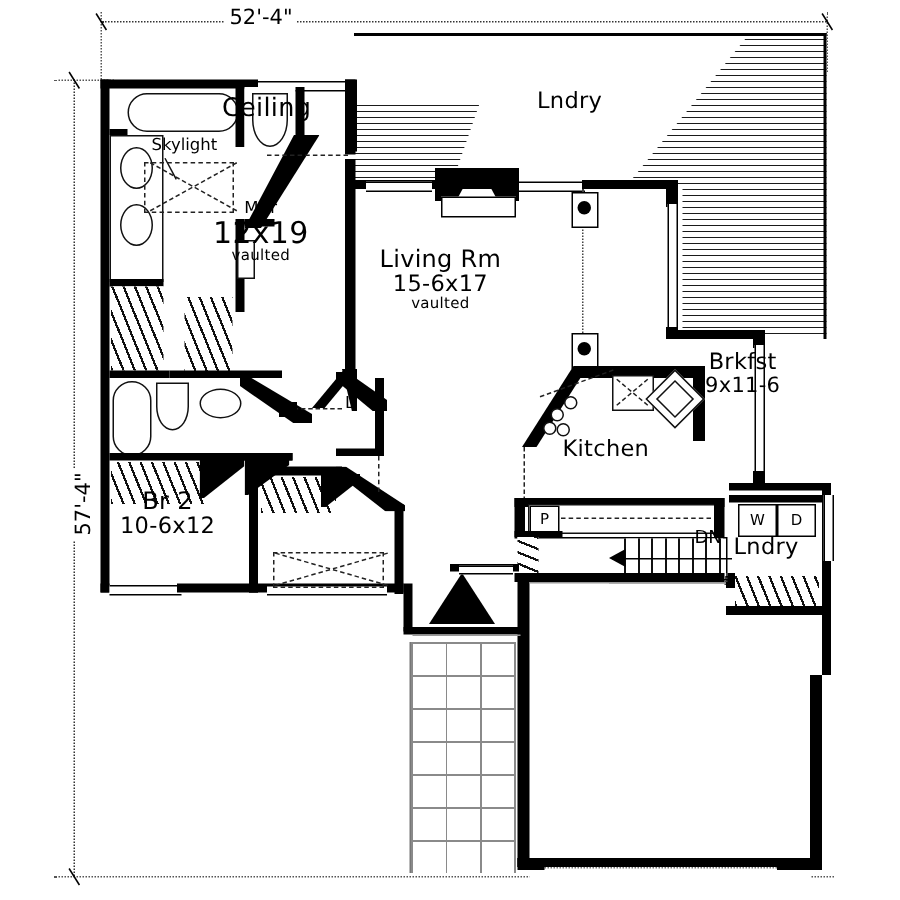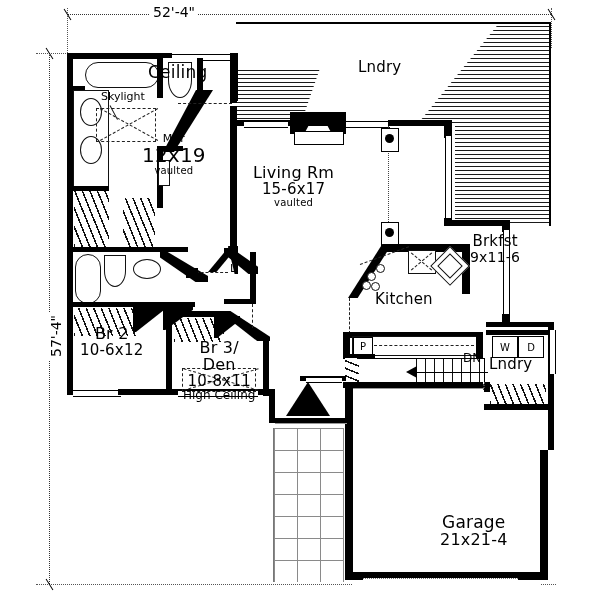--- a/index.html
+++ b/index.html
@@ -322,31 +322,21 @@
 
   <div class="room-label" style="left:489px;top:357px;">
     <div class="rl-name" style="font-size:15px">Lndry</div>
   </div>
 
   <div class="room-label center" style="left:80px;top:326px;">
     <div class="rl-name" style="font-size:16px">Br 2</div>
     <div class="rl-dim" style="font-size:15px">10-6x12</div>
   </div>
 
-  <div class="room-label center" style="left:183px;top:340px;">
-    <div class="rl-name" style="font-size:16px">Br 3/</div>
-    <div class="rl-name" style="font-size:16px">Den</div>
-    <div class="rl-dim" style="font-size:15px">10-8x11</div>
-    <div class="rl-small" style="font-size:12px">High Ceiling</div>
-  </div>
-
-  <div class="room-label center" style="left:440px;top:514px;">
-    <div class="rl-name" style="font-size:17px">Garage</div>
-    <div class="rl-dim" style="font-size:16px">21x21-4</div>
-  </div>
+
 
   <div class="wall" style="left:228px;top:246px;width:10px;height:28px;clip-path:polygon(0 0,100% 0,100% 100%,66% 100%);"></div>
   <div class="wall" style="left:186px;top:268px;width:12px;height:10px;"></div>
   <div class="wall" style="left:163px;top:306px;width:30px;height:24px;clip-path:polygon(0 0,100% 0,100% 16%,8% 100%,0 100%);"></div>
 
   <div class="thin" style="left:353px;top:388px;width:130px;height:1px;background:#999;"></div>
 
 </div>
 
 </body></html>

